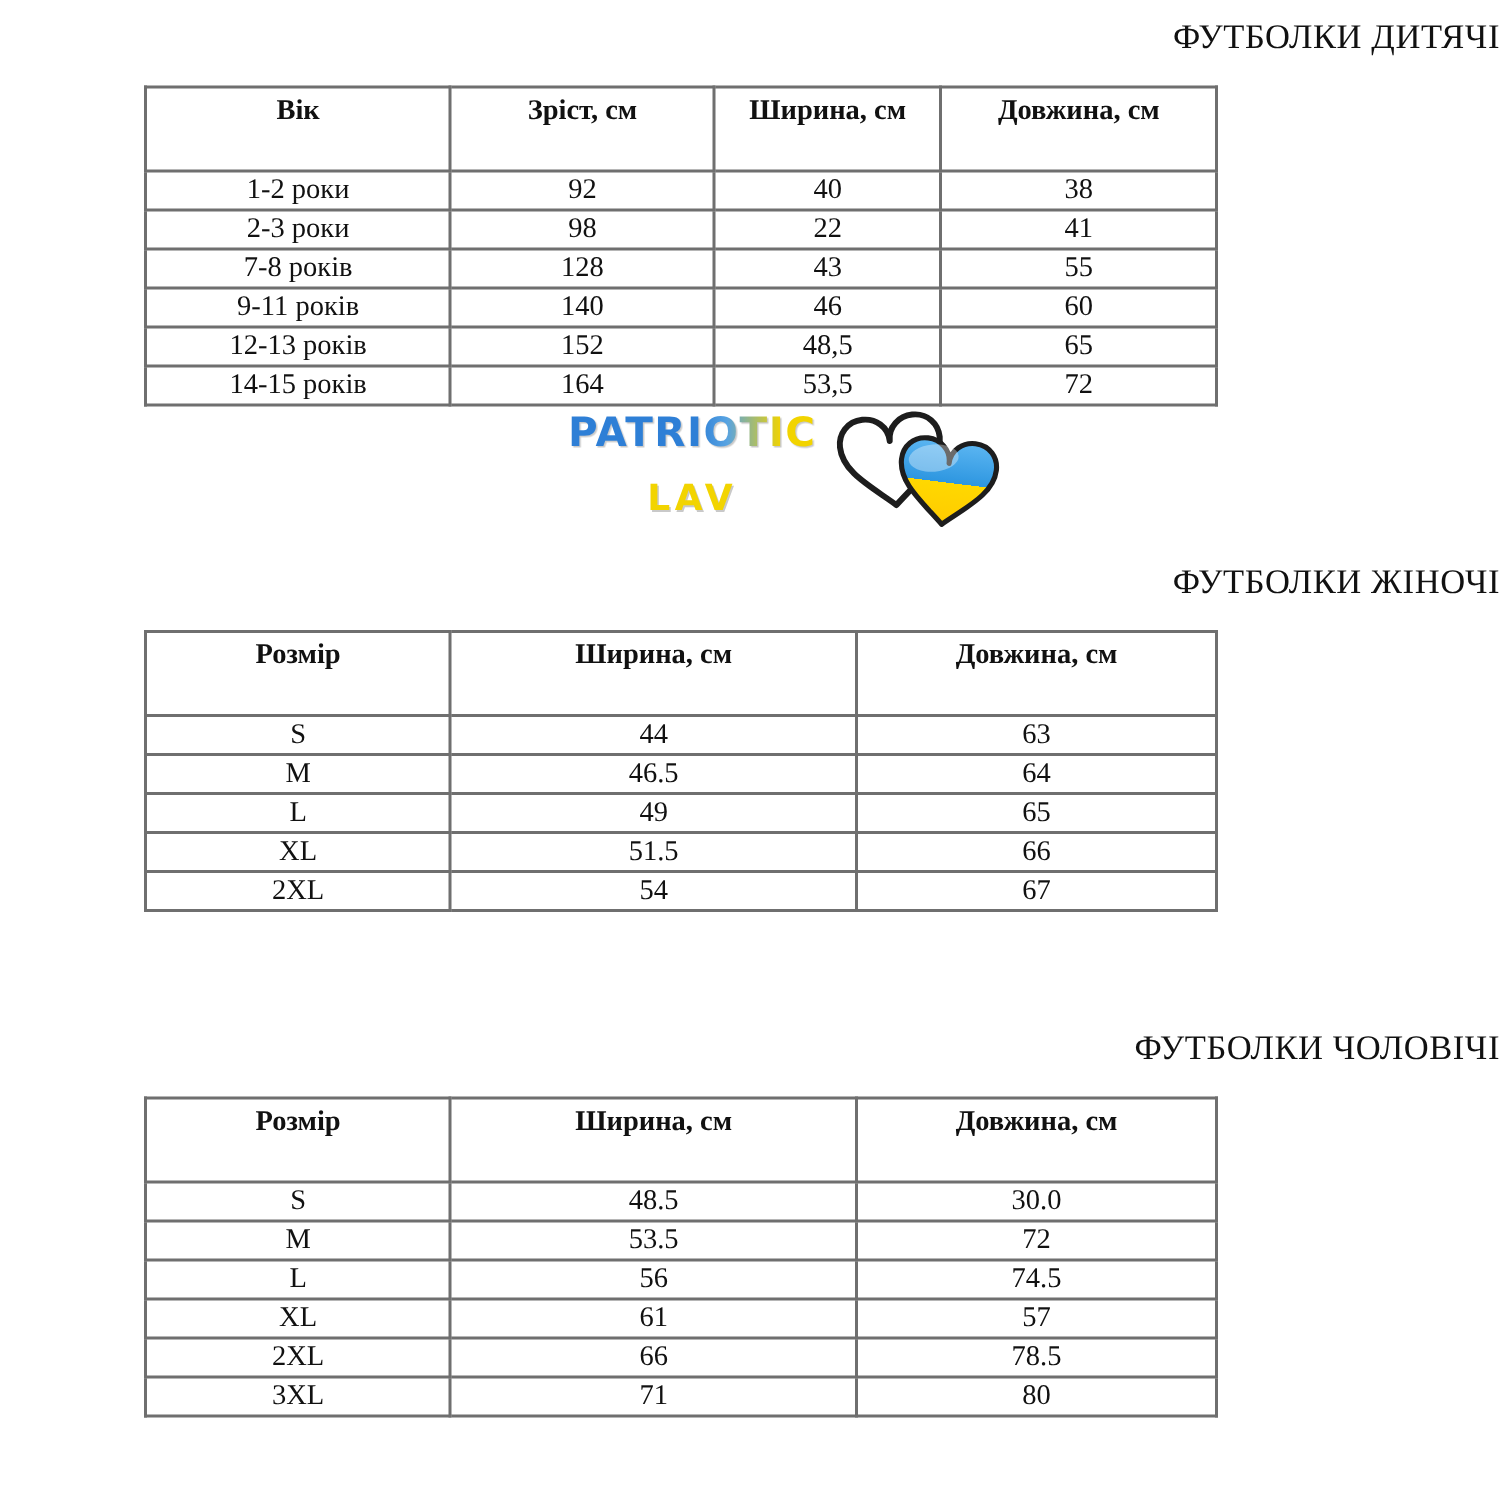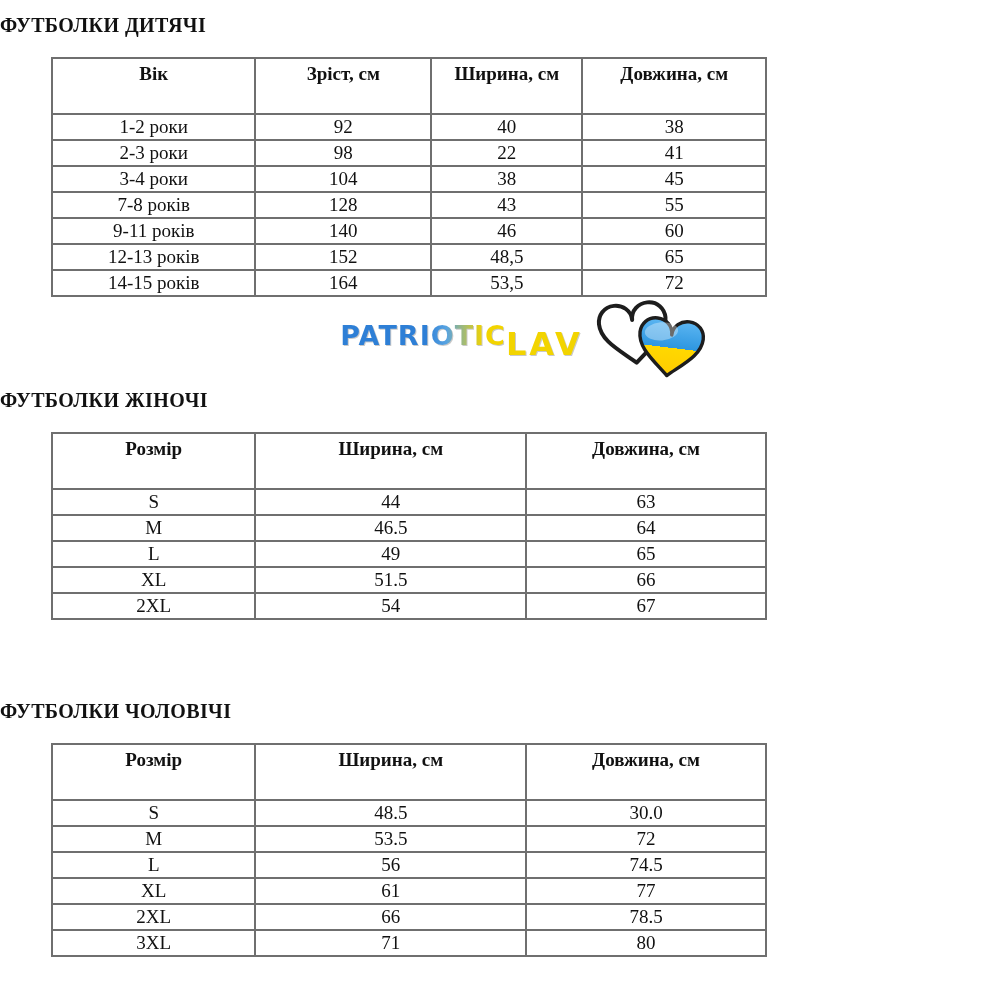--- a/index.html
+++ b/index.html
@@ -3,56 +3,56 @@
 <meta charset="utf-8">
 <style>
   html,body{margin:0;padding:0;}
   body{
     width:1000px;height:1000px;overflow:hidden;
     background:#ffffff;color:var(--text,#111);
     font-family:"Liberation Serif", serif;
   }
   .doc{padding-top:12px;}
   .title{
-    font-size:20px;font-weight:bold;text-align:left;
+    font-size:23px;font-weight:normal;text-align:right;
     margin:0 0 19px 0;line-height:26px;letter-spacing:.4px;
   }
-  .title.women{margin-top:2px;}
+  .title.women{margin-top:16px;}
   .title.men{margin-top:78px;}
   table{
     border-collapse:collapse;table-layout:fixed;
-    margin-left:51px;width:716px;
+    margin-left:96px;width:716px;
   }
   th,td{
     border:2px solid var(--table_border,#6f6f6f);
     text-align:center;overflow:hidden;white-space:nowrap;
   }
   th{
     height:50px;vertical-align:top;padding:4px 2px 0 2px;
     font-size:19px;font-weight:bold;
   }
   td{height:24px;line-height:24px;padding:0 2px;font-size:19px;}
   
   .logo{
     height:88px;display:flex;justify-content:center;align-items:center;
     gap:4px;transform:translateX(26px);
   }
   .logo-text{
-    display:flex;flex-direction:row;align-items:center;
+    display:flex;flex-direction:column;align-items:center;
     font-family:"DejaVu Sans", sans-serif;font-weight:bold;
     padding-bottom:10px;
   }
   .logo-line1{
     font-size:27px;letter-spacing:1px;line-height:28px;
     background:linear-gradient(90deg,var(--logo_blue,#2e7fd6) 0%,var(--logo_blue,#2e7fd6) 52%,#57a3e2 64%,var(--logo_yellow,#f2d400) 86%);
     -webkit-background-clip:text;background-clip:text;color:transparent;
     filter:drop-shadow(1px 1px 0 #c9c9c9);
   }
   .logo-line2{
-    font-size:32px;letter-spacing:3px;line-height:27px;
+    font-size:24px;letter-spacing:3px;line-height:27px;
     color:var(--logo_yellow,#f2d400);
     text-shadow:1px 1px 0 #c9c9c9;
     margin-top:16px;
   }
   .hearts{display:block;}
 </style>
 </head>
 <body>
 
 <main class="doc">
@@ -78,26 +78,20 @@
           <td>1-2 роки</td>
           <td>92</td>
           <td>40</td>
           <td>38</td>
         </tr>
         <tr>
           <td>2-3 роки</td>
           <td>98</td>
           <td>22</td>
           <td>41</td>
-        </tr>
-        <tr>
-          <td>3-4 роки</td>
-          <td>104</td>
-          <td>38</td>
-          <td>45</td>
         </tr>
         <tr>
           <td>7-8 років</td>
           <td>128</td>
           <td>43</td>
           <td>55</td>
         </tr>
         <tr>
           <td>9-11 років</td>
           <td>140</td>
@@ -214,21 +208,21 @@
           <td>72</td>
         </tr>
         <tr>
           <td>L</td>
           <td>56</td>
           <td>74.5</td>
         </tr>
         <tr>
           <td>XL</td>
           <td>61</td>
-          <td>77</td>
+          <td>57</td>
         </tr>
         <tr>
           <td>2XL</td>
           <td>66</td>
           <td>78.5</td>
         </tr>
         <tr>
           <td>3XL</td>
           <td>71</td>
           <td>80</td>

